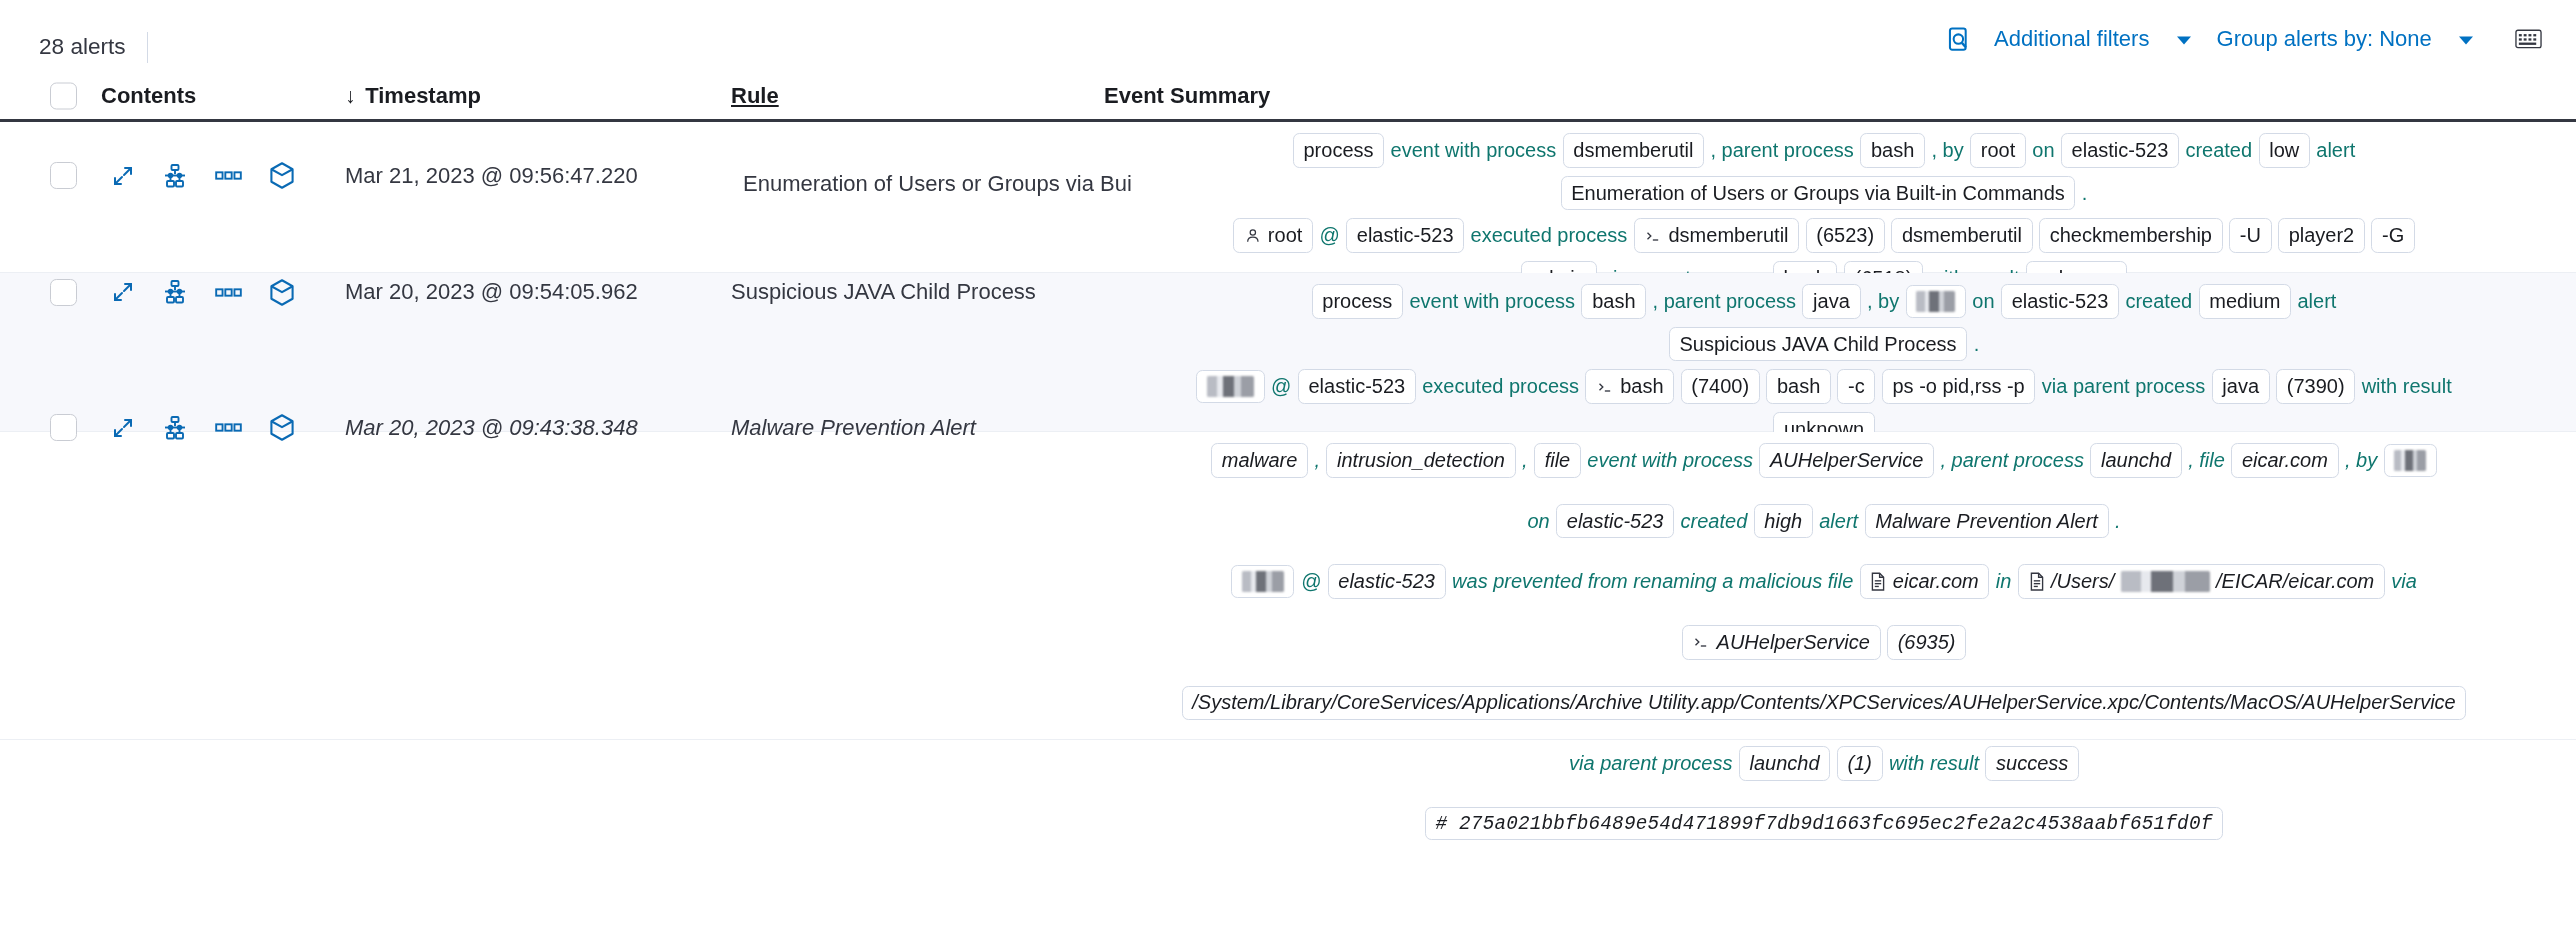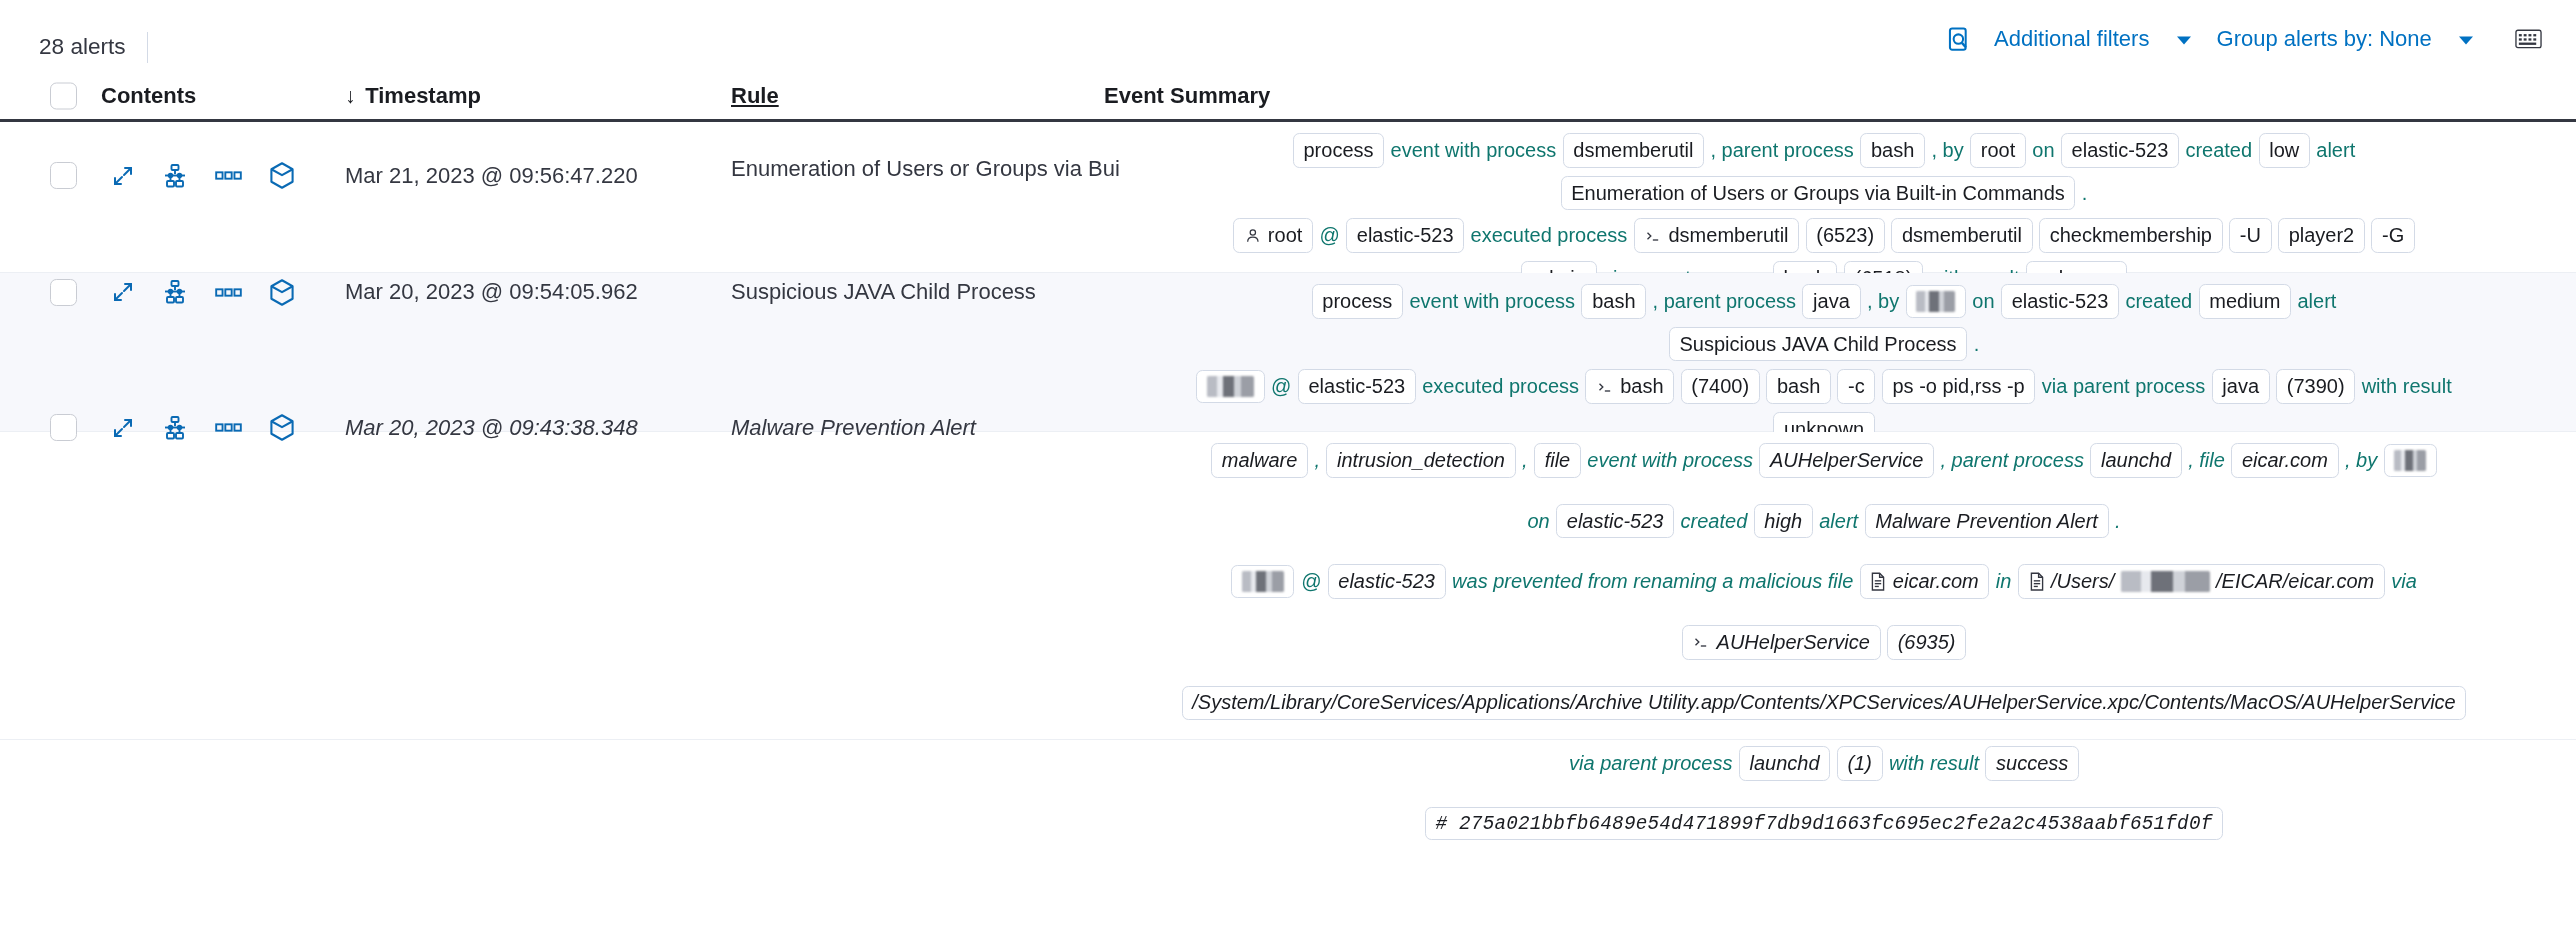--- a/index.html
+++ b/index.html
@@ -308,21 +308,21 @@
             </svg>
           </span>
           <span class="ico">
             <svg width="26" height="27" viewBox="0 0 24 26" fill="none" stroke="#0a6ab4" stroke-width="2" stroke-linejoin="round">
       <path d="M12 1.2L22.2 7v12L12 24.8 1.8 19V7z"></path>
       <path d="M1.8 7L12 12.6 22.2 7"></path>
             </svg>
           </span>
         </div>
         <div class="cell-ts" style="top: 41px;">Mar 21, 2023 @ 09:56:47.220</div>
-        <div class="cell-rule" style="top: 34px;">Enumeration of Users or Groups via Bui</div>
+        <div class="cell-rule" style="top: 49px; margin-left: 12px;">Enumeration of Users or Groups via Bui</div>
         <div class="summary" style="top: 11.3px;">
           <div class="sum-line">
             <span class="chip">
               <span>process</span>
             </span>
             <span class="txt">event with process</span>
             <span class="chip">
               <span>dsmemberutil</span>
             </span>
             <span class="txt">, parent process</span>

